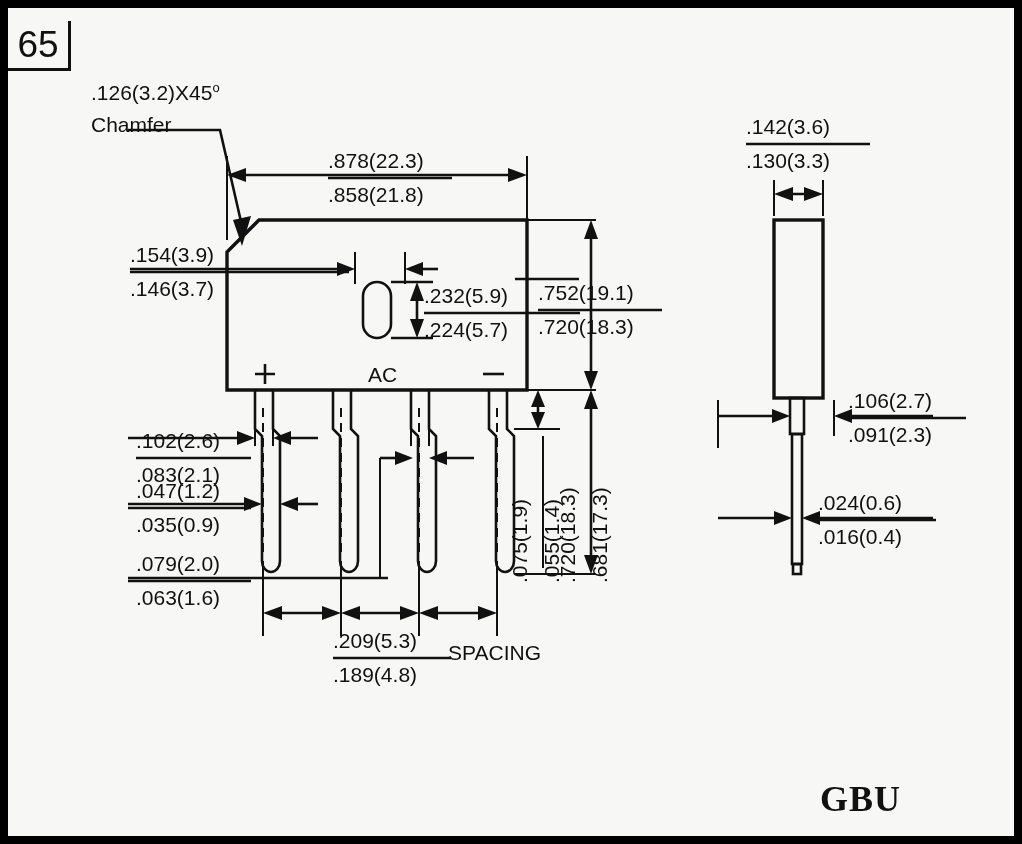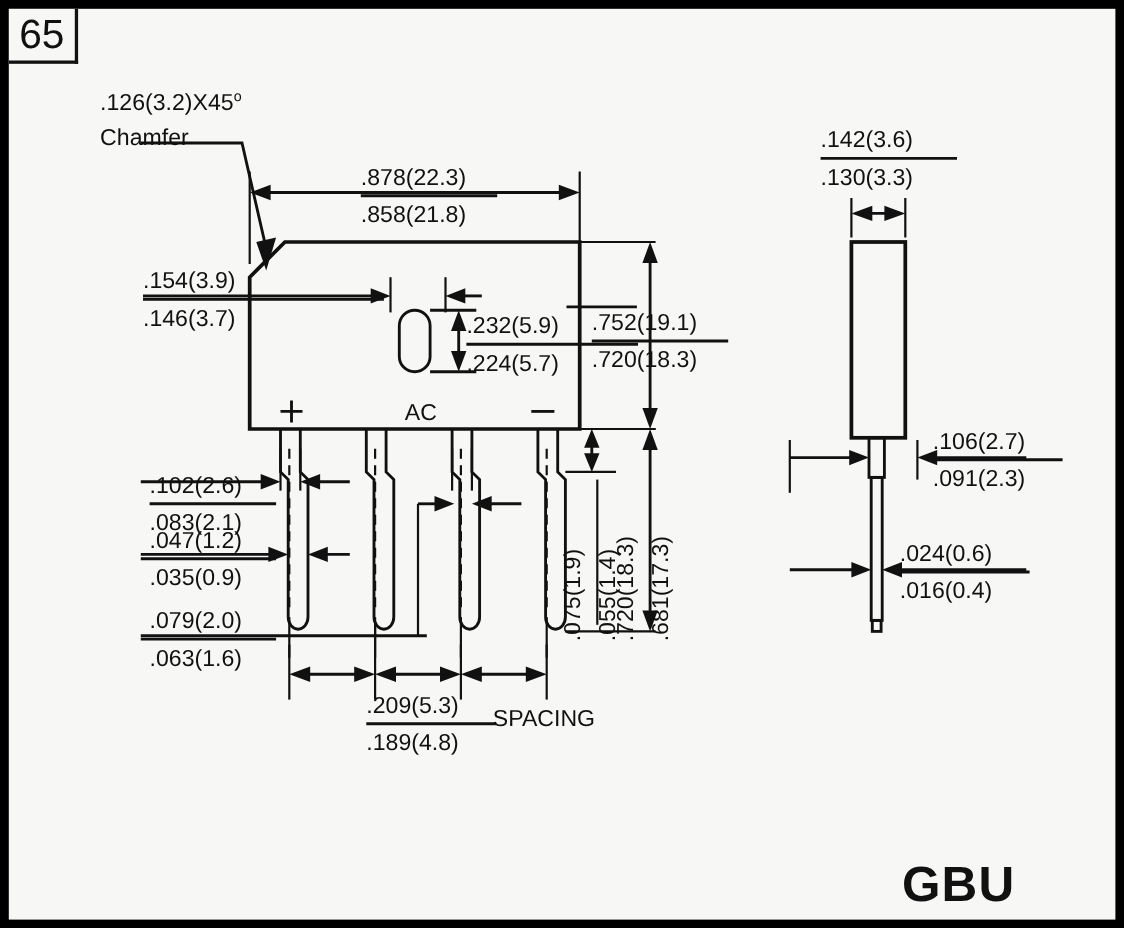--- a/index.html
+++ b/index.html
@@ -19,39 +19,39 @@
     background:#f7f7f5;
     overflow:hidden;
   }
   #art{
     position:absolute;left:0;top:0;
     width:1006px;height:828px;
   }
   
   #pagenum{
     position:absolute;
-    left:0px;top:0px;
+    left:0px;top:13px;
     width:63px;height:50px;
     background:#f7f7f5;
     border:3px solid #111;
     border-left:none;border-top:none;
     box-sizing:border-box;
     display:flex;align-items:center;justify-content:center;
   }
   #pagenum span{
     font-size:37px;color:#111;line-height:1;
     font-family:"Liberation Sans",sans-serif;
   }
   
   #partlabel{
     position:absolute;
     left:812px;top:770px;
-    font-size:45px;font-weight:bold;color:#111;
+    font-size:36px;font-weight:bold;color:#111;
     letter-spacing:1px;
-    font-family:Liberation Sans, sans-serif;
+    font-family:Liberation Serif, serif;
   }
   .txt{
     font-family:"Liberation Sans",sans-serif;
     font-size:21px;
     fill:#111;
   }
   .txt-sup{font-size:13px;}
   .ln{stroke:#111;fill:none;}
   .ln1{stroke-width:2;}
   .ln2{stroke-width:2.6;}

